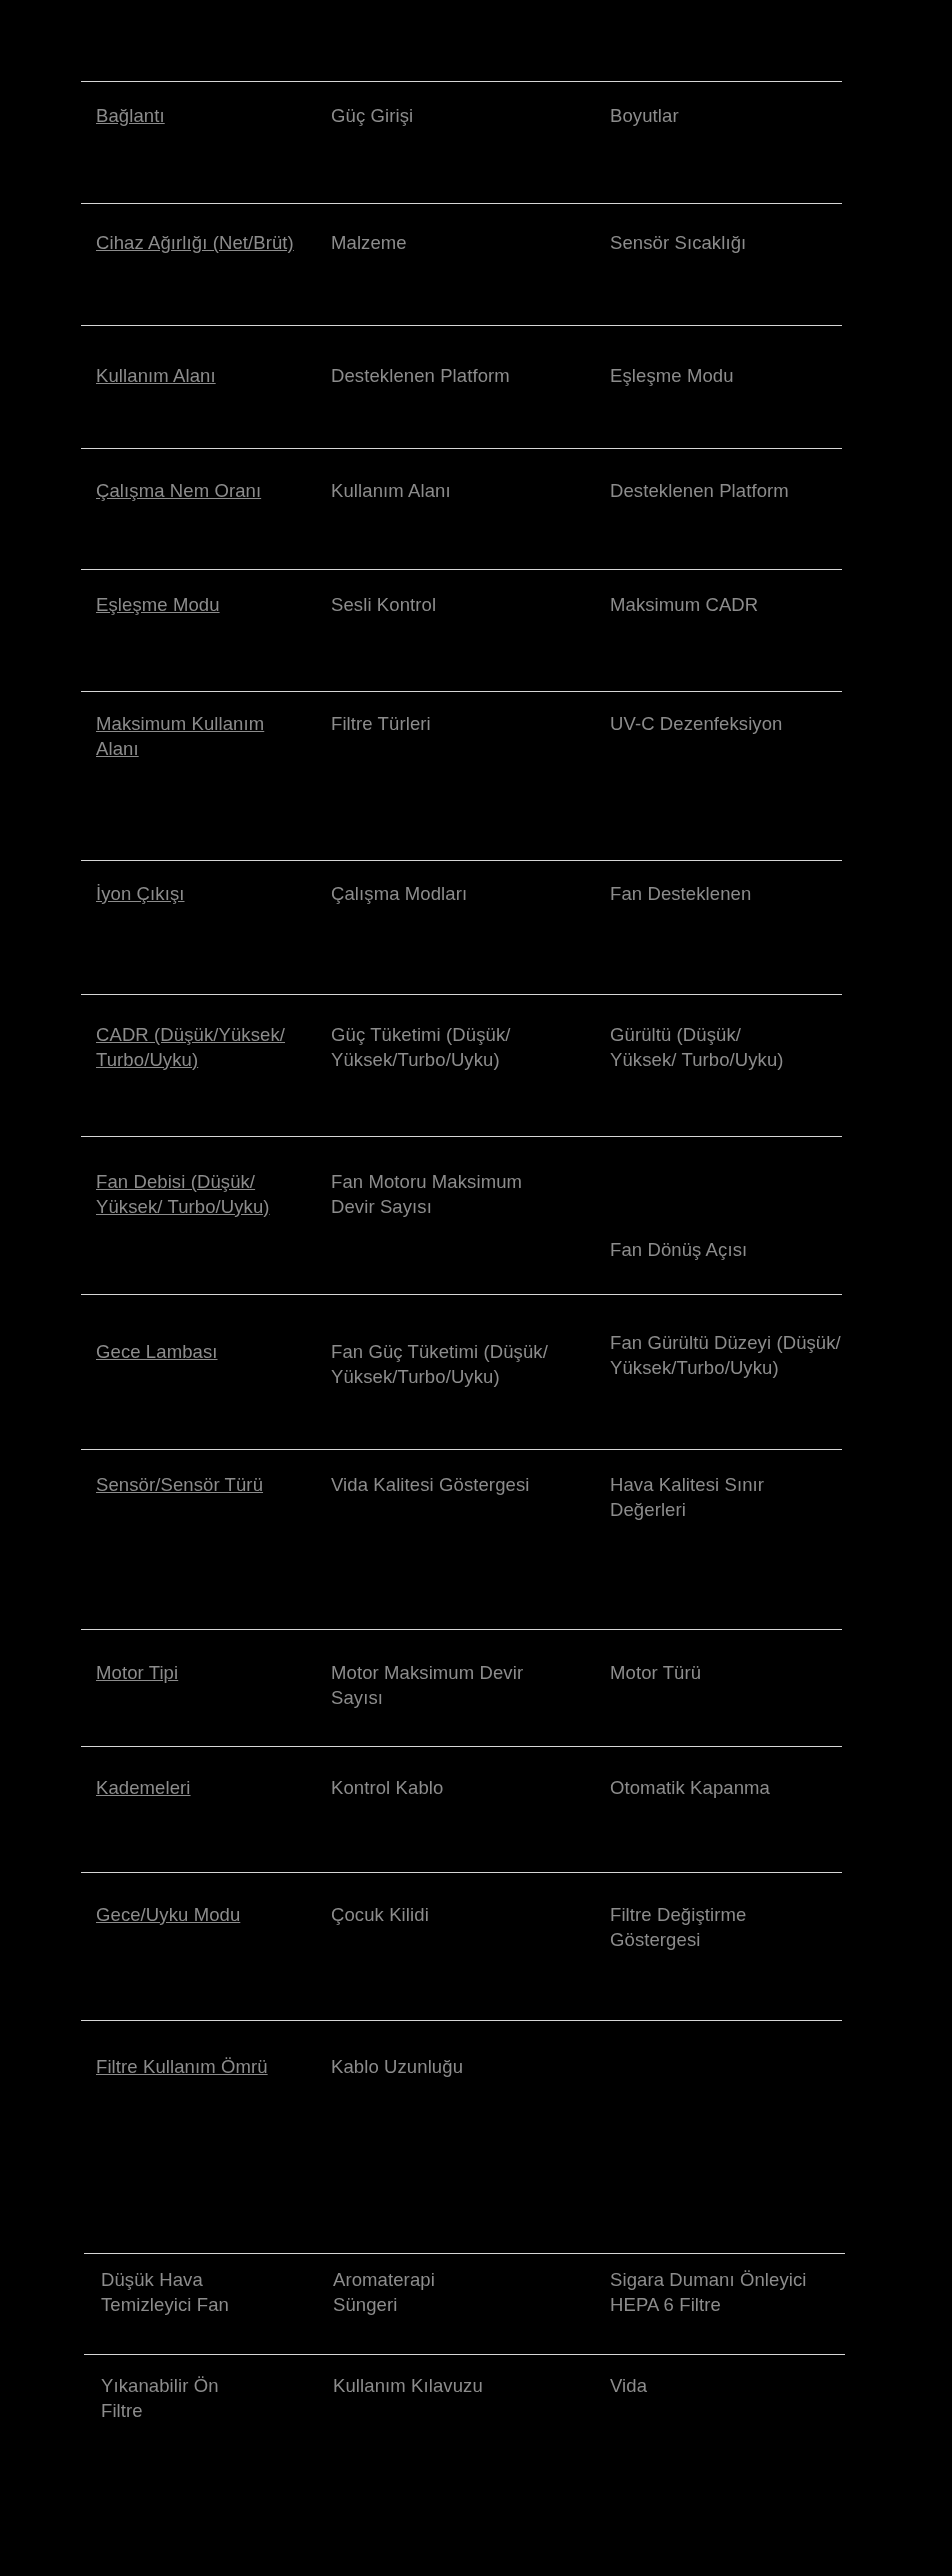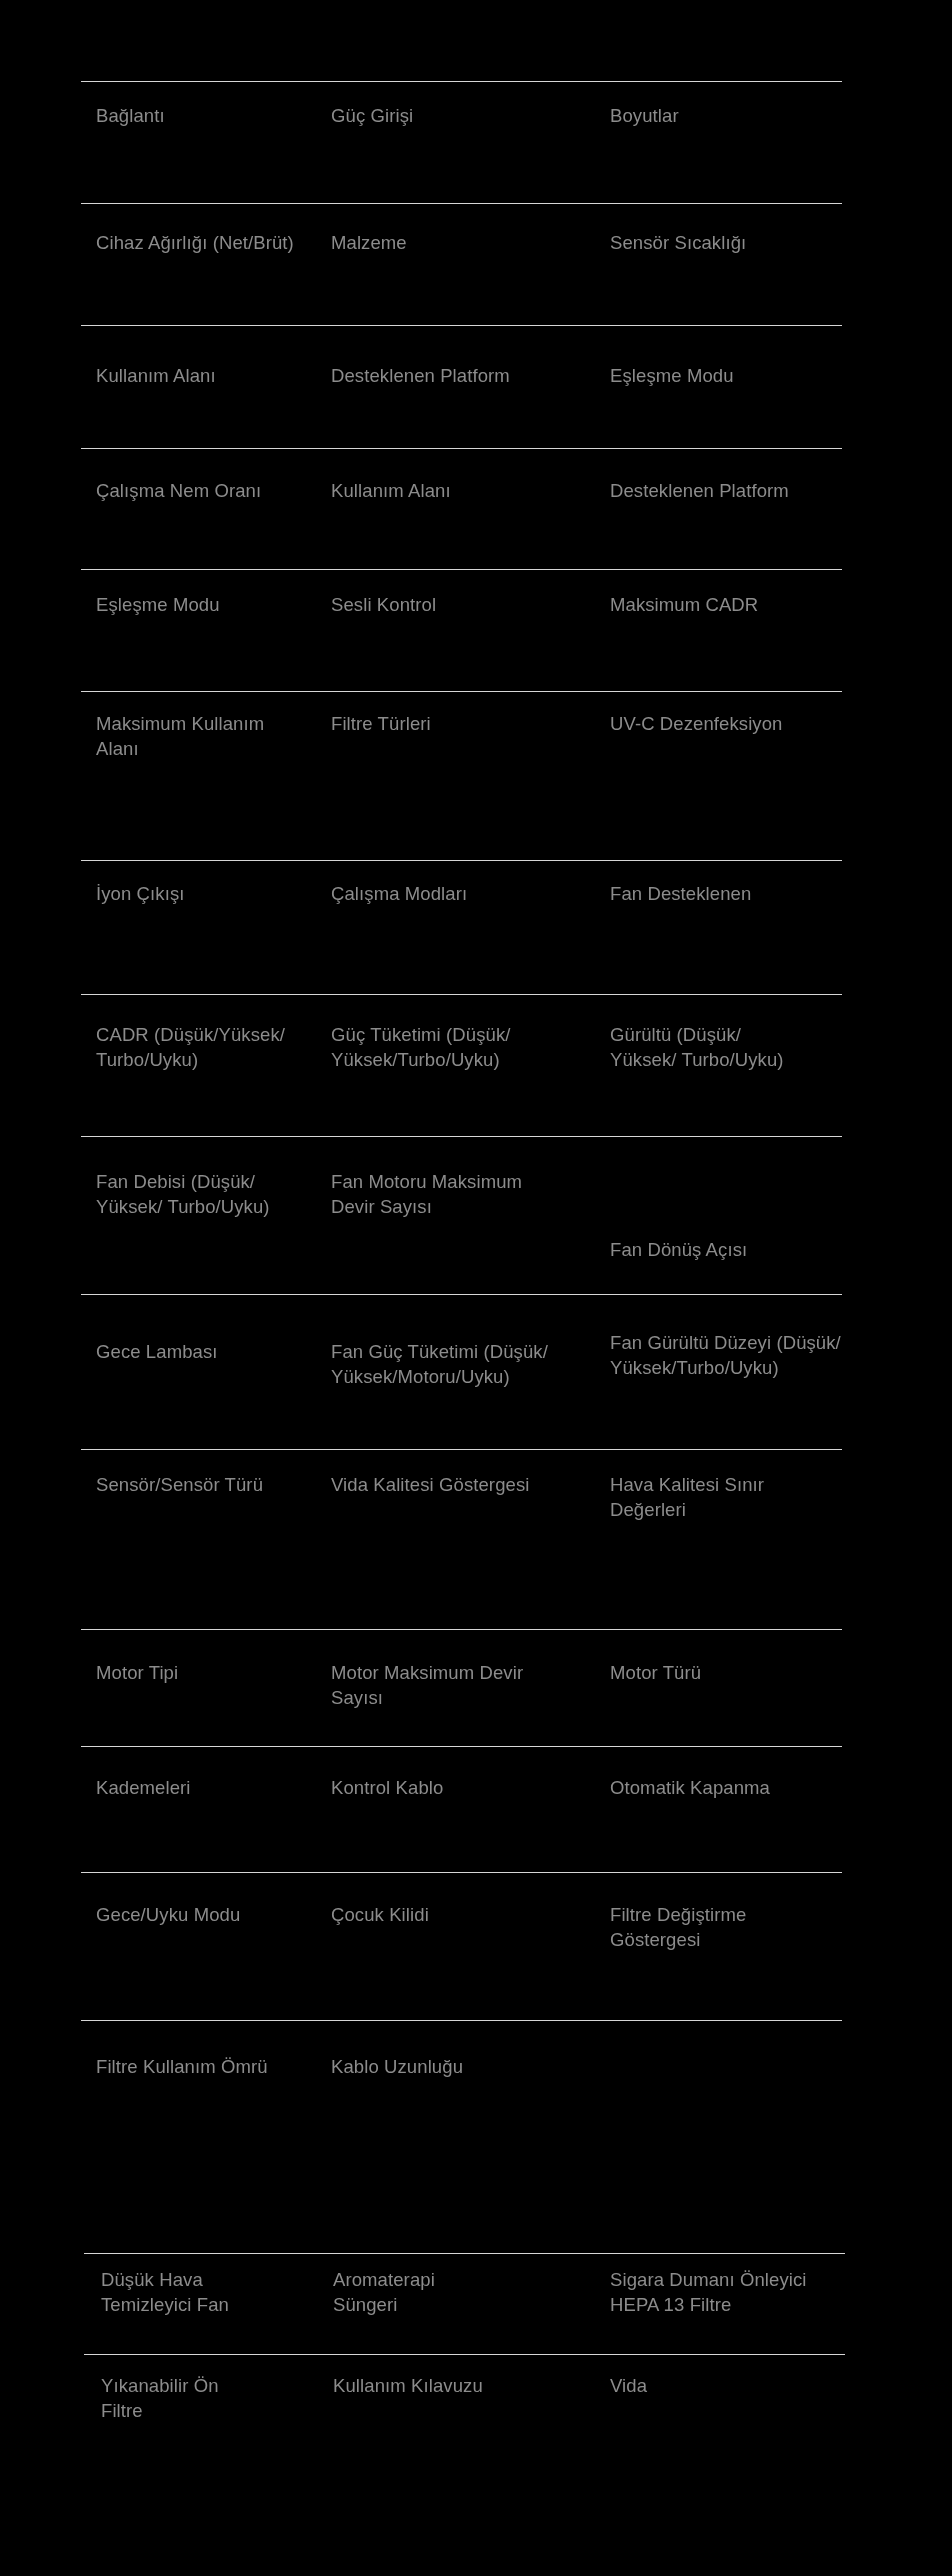--- a/index.html
+++ b/index.html
@@ -21,21 +21,21 @@
   .divider.b{left:84px;}
   .cell{
     position:absolute;
     white-space:pre;
     font-size:18.5px;
     line-height:24.5px;
     font-weight:400;
     letter-spacing:0.1px;
     color:var(--label,#8c8c8c);
   }
-  .col1{left:96px;}
+  .col1{left:96px;text-decoration:underline;}
   .col2{left:331px;}
   .col3{left:610px;}
   .bcol1{left:101px;}
   .bcol2{left:333px;}
   .bcol3{left:610px;}
 </style>
 </head>
 <body>
 
 <div class="page">
@@ -87,21 +87,21 @@
   <div class="divider" style="top:1136px"></div>
   <div class="cell col1" style="top:1170px">Fan Debisi (Düşük/
 Yüksek/ Turbo/Uyku)</div>
   <div class="cell col2" style="top:1170px">Fan Motoru Maksimum
 Devir Sayısı</div>
   <div class="cell col3" style="top:1238px">Fan Dönüş Açısı</div>
 
   <div class="divider" style="top:1294px"></div>
   <div class="cell col1" style="top:1340px">Gece Lambası</div>
   <div class="cell col2" style="top:1340px">Fan Güç Tüketimi (Düşük/
-Yüksek/Motoru/Uyku)</div>
+Yüksek/Turbo/Uyku)</div>
   <div class="cell col3" style="top:1331px">Fan Gürültü Düzeyi (Düşük/
 Yüksek/Turbo/Uyku)</div>
 
   <div class="divider" style="top:1449px"></div>
   <div class="cell col1" style="top:1473px">Sensör/Sensör Türü</div>
   <div class="cell col2" style="top:1473px">Vida Kalitesi Göstergesi</div>
   <div class="cell col3" style="top:1473px">Hava Kalitesi Sınır
 Değerleri</div>
 
   <div class="divider" style="top:1629px"></div>
@@ -124,21 +124,21 @@
   <div class="divider" style="top:2020px"></div>
   <div class="cell col1" style="top:2055px">Filtre Kullanım Ömrü</div>
   <div class="cell col2" style="top:2055px">Kablo Uzunluğu</div>
 
   <div class="divider b" style="top:2253px"></div>
   <div class="cell bcol1" style="top:2268px">Düşük Hava
 Temizleyici Fan</div>
   <div class="cell bcol2" style="top:2268px">Aromaterapi
 Süngeri</div>
   <div class="cell bcol3" style="top:2268px">Sigara Dumanı Önleyici
-HEPA 13 Filtre</div>
+HEPA 6 Filtre</div>
 
   <div class="divider b" style="top:2354px"></div>
   <div class="cell bcol1" style="top:2374px">Yıkanabilir Ön
 Filtre</div>
   <div class="cell bcol2" style="top:2374px">Kullanım Kılavuzu</div>
   <div class="cell bcol3" style="top:2374px">Vida</div>
 
 </div>
 
 

